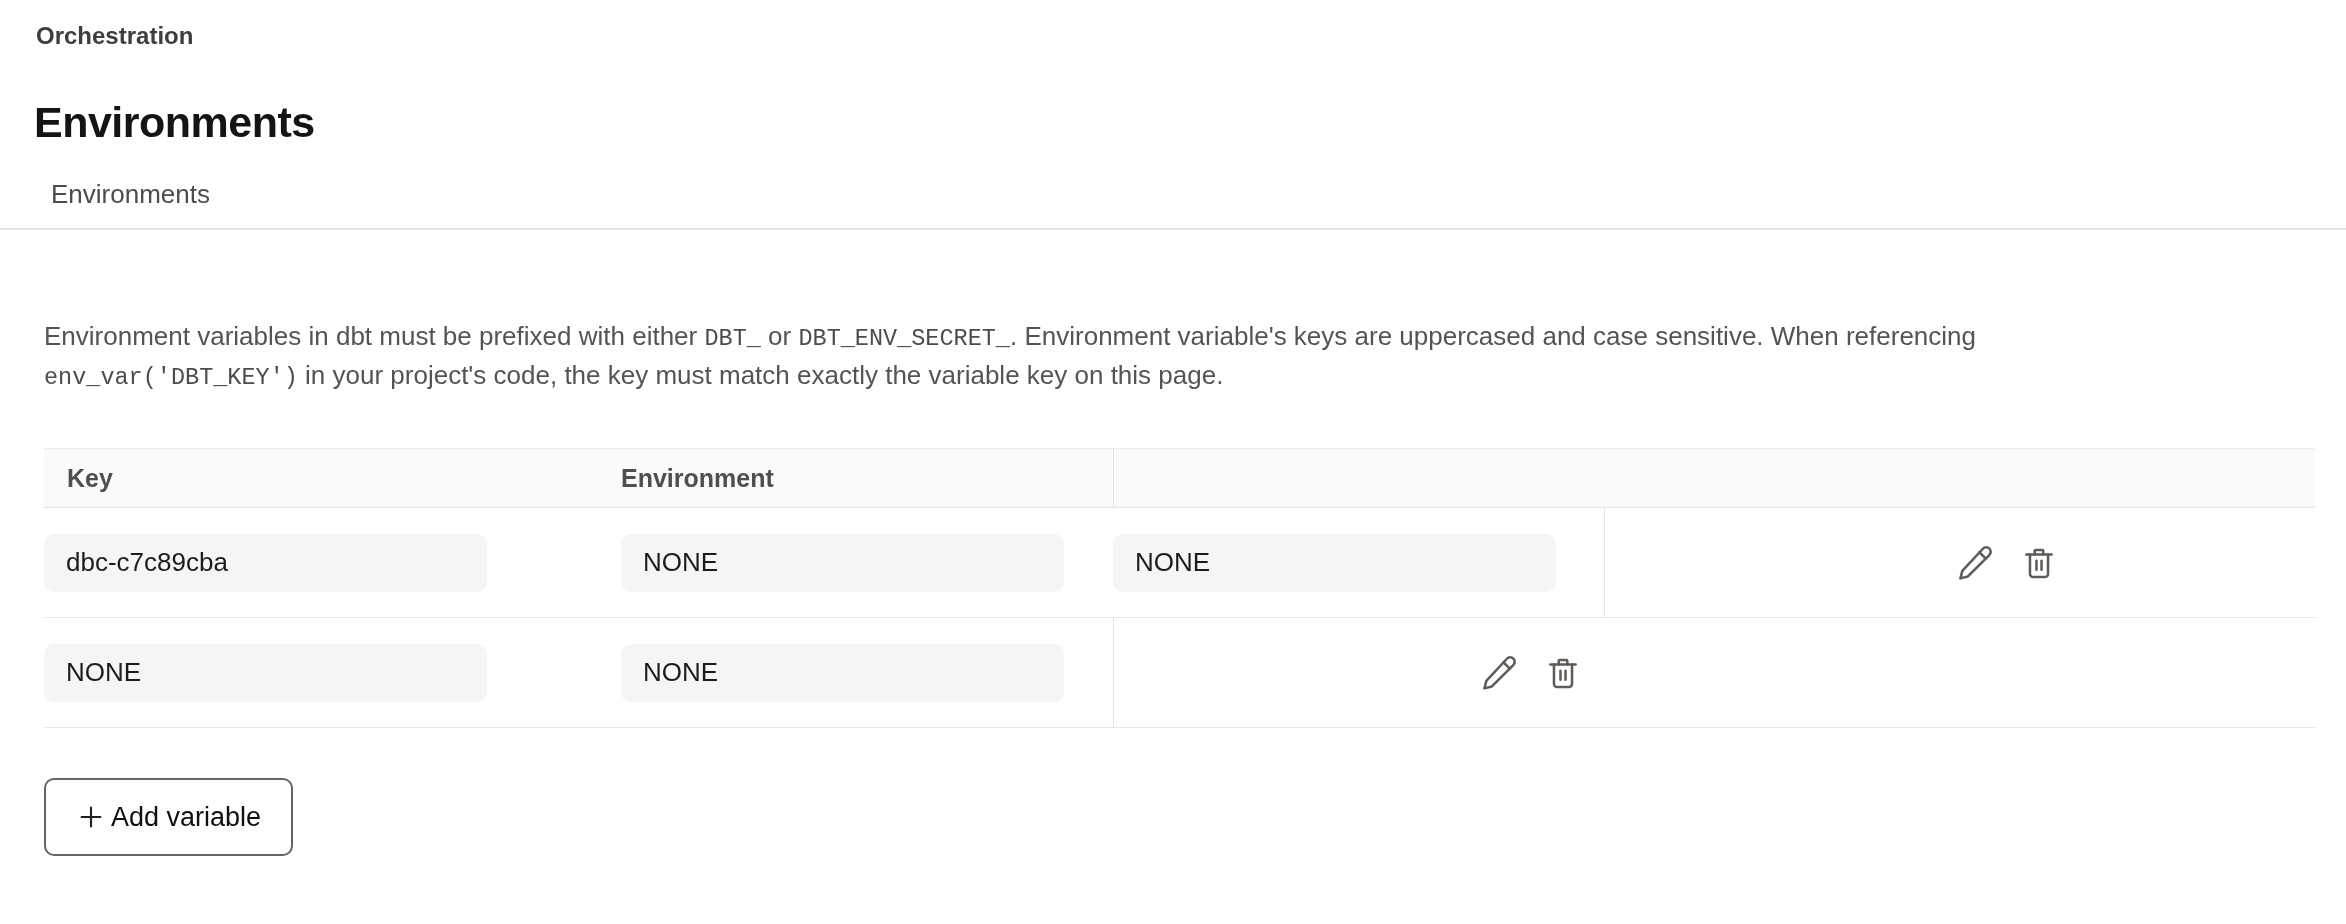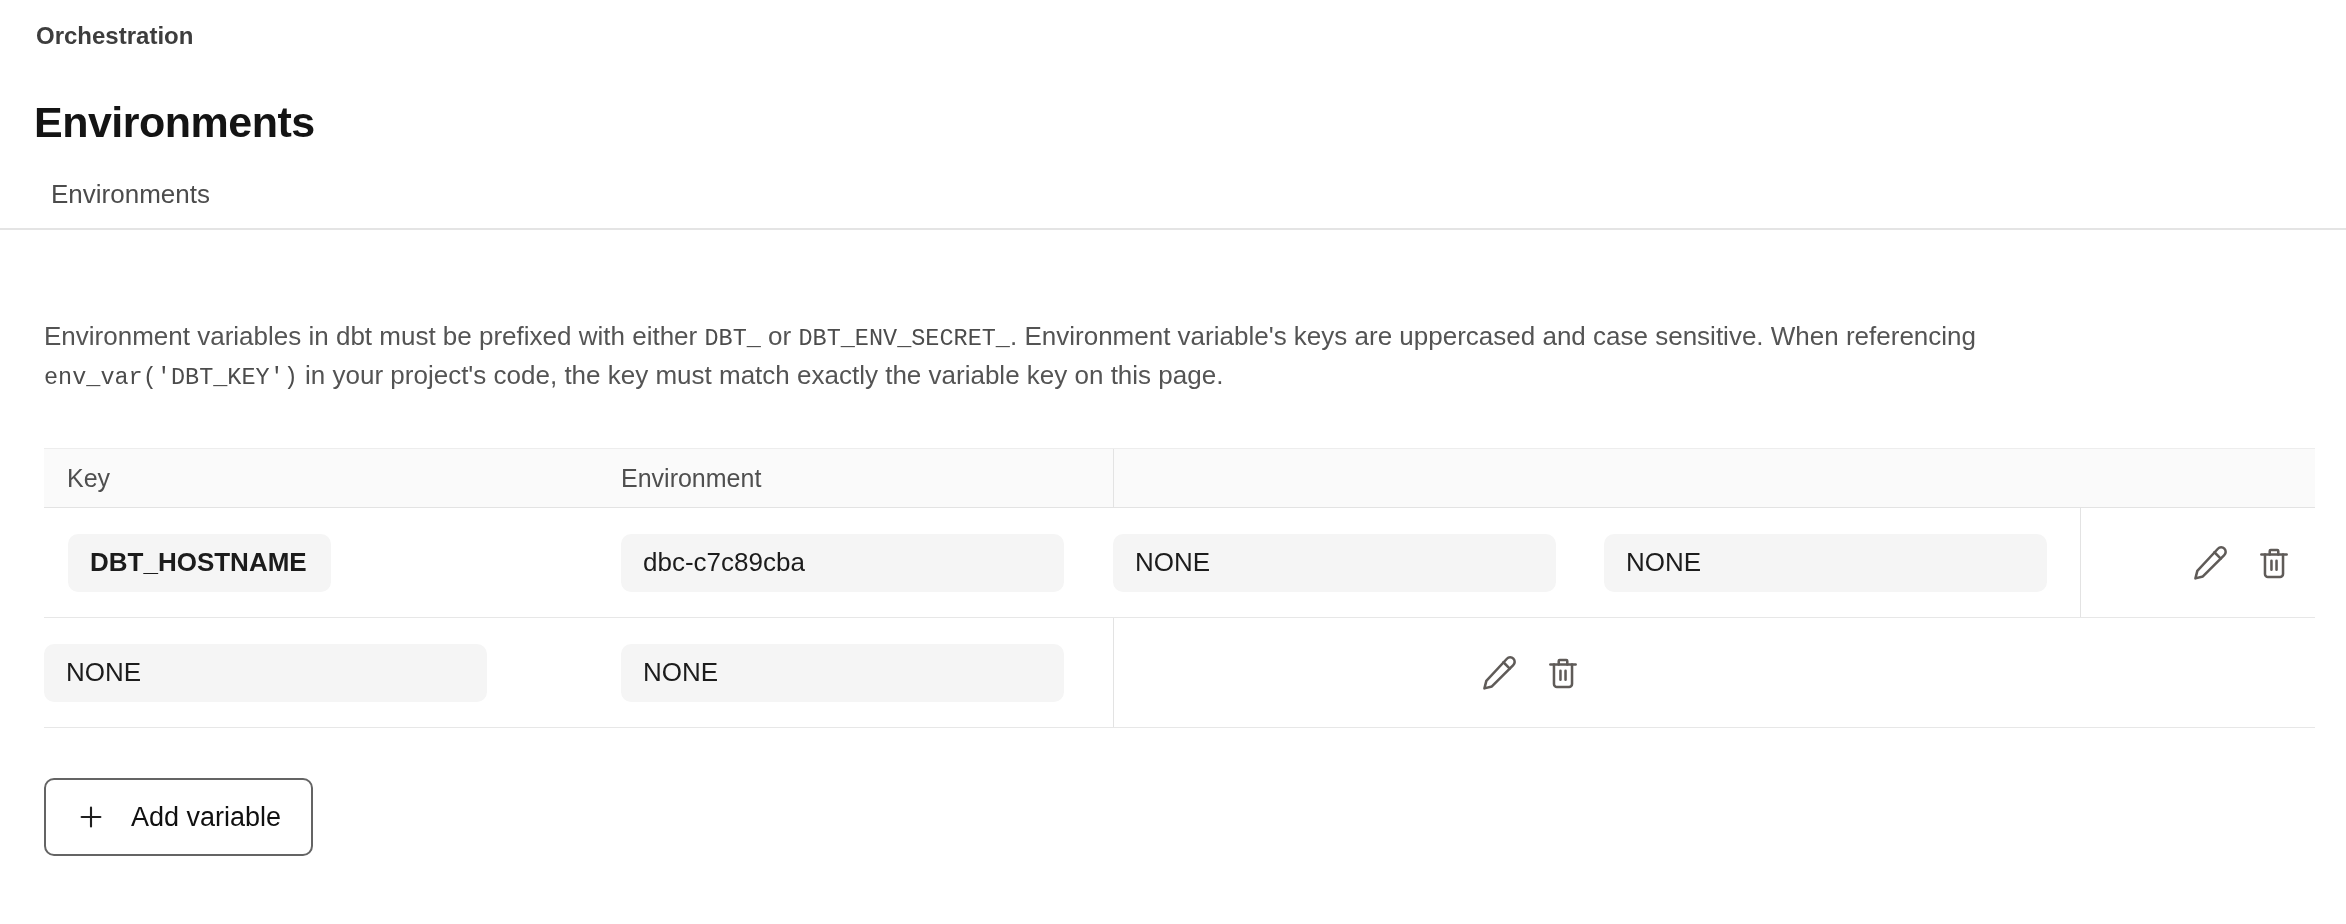--- a/index.html
+++ b/index.html
@@ -64,21 +64,21 @@
   .thead, .trow {
     display: grid;
     grid-template-columns: 577px 492px 491px 476px 1fr;
     align-items: center;
   }
   .thead {
     height: 60px;
     background: #fafafa;
     border-top: 1px solid #ededed;
     border-bottom: 1px solid #e3e3e3;
-    font-size: 25px; font-weight: 400; color: #4f4f4f;
+    font-size: 25px; font-weight: 700; color: #4f4f4f;
   }
   .thead .cell.first { padding-left: 23px; }
   .trow { height: 110px; border-bottom: 1px solid #e7e7e7; }
   .cell { display: flex; align-items: center; }
   .cell.actions {
     align-self: stretch;
     border-left: 1px solid #e3e3e3;
     justify-content: flex-end;
     gap: 24px; padding-right: 21px;
   }
@@ -93,21 +93,21 @@
   .icon-btn {
     background: none; border: none; padding: 0; margin: 0;
     width: 40px; height: 40px; cursor: pointer;
     display: flex; align-items: center; justify-content: center;
   }
   .icon-btn svg { stroke: #5f5b58; fill: none; stroke-width: 1.6; stroke-linecap: round; stroke-linejoin: round; }
   
   .add-btn {
     margin-top: 50px;
     height: 78px; padding: 0 30px;
-    display: inline-flex; align-items: center; gap: 25px;
+    display: inline-flex; align-items: center; gap: 5px;
     background: #ffffff;
     border: 2px solid #646464; border-radius: 10px;
     font-family: inherit; font-size: 27px; font-weight: 500; color: #101010;
     cursor: pointer;
   }
   .add-btn svg { stroke: #1f1f1f; fill: none; stroke-width: 1.7; stroke-linecap: round; }
 </style>
 </head>
 <body>
 
@@ -126,23 +126,20 @@
   <p class="desc"><span>Environment variables in dbt must be prefixed with either </span><code>DBT_</code><span> or </span><code>DBT_ENV_SECRET_</code><span>. Environment variable's keys are uppercased and case sensitive. When referencing</span><br><code>env_var('DBT_KEY')</code><span> in your project's code, the key must match exactly the variable key on this page.</span></p>
 
   <section class="env-table">
     <div class="thead">
       <div class="cell first">Key</div>
       <div class="cell">Environment</div>
       <div class="cell actions"></div>
     </div>
 
     <div class="trow">
-      <div class="cell">
-          <div class="pill key">DBT_HOSTNAME</div>
-        </div>
       <div class="cell">
           <div class="pill val">dbc-c7c89cba</div>
         </div>
       <div class="cell">
           <div class="pill val">NONE</div>
         </div>
       <div class="cell">
           <div class="pill val">NONE</div>
         </div>
       <div class="cell actions">

